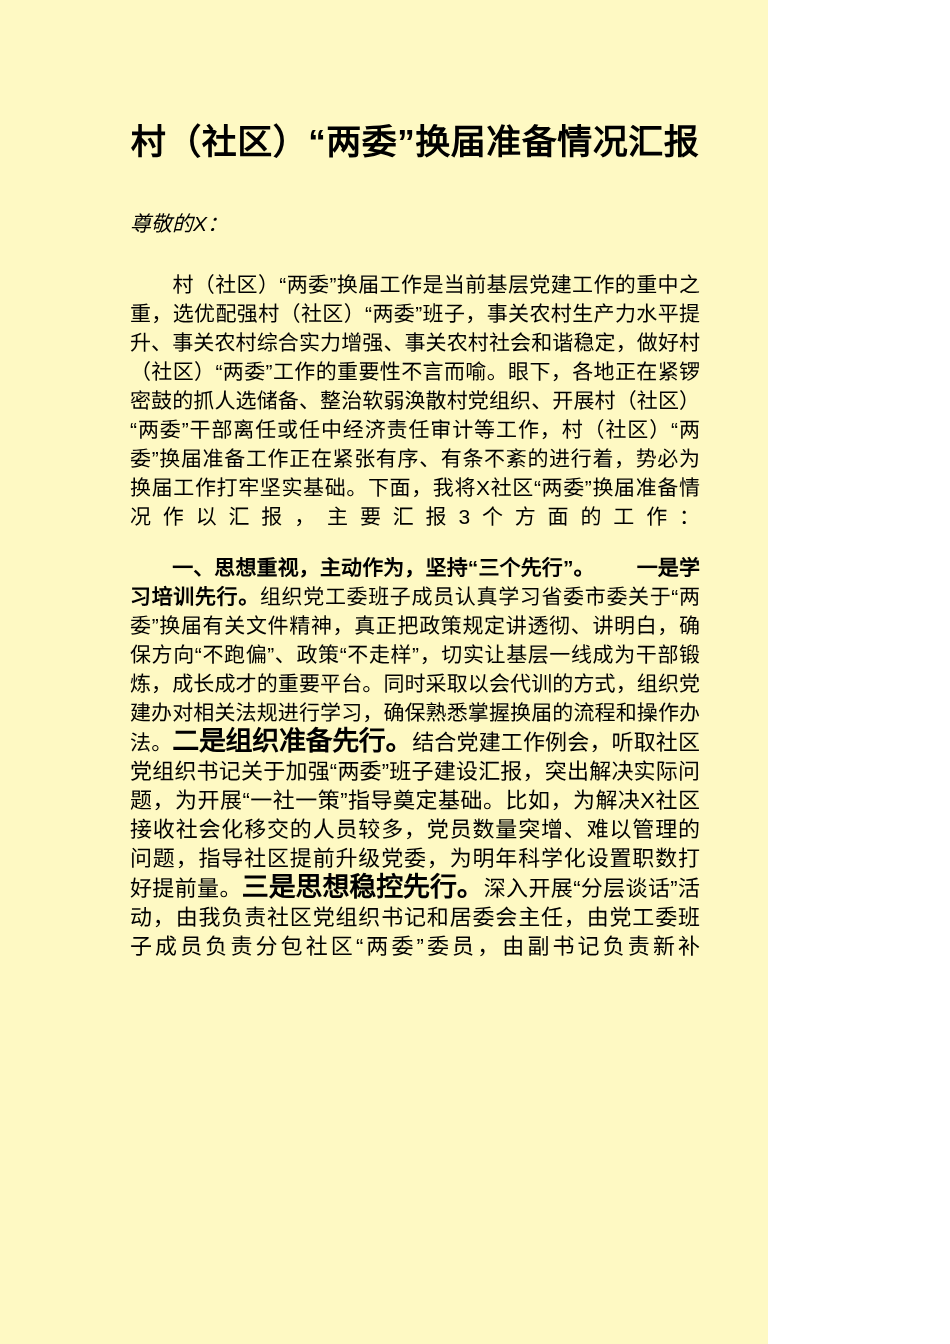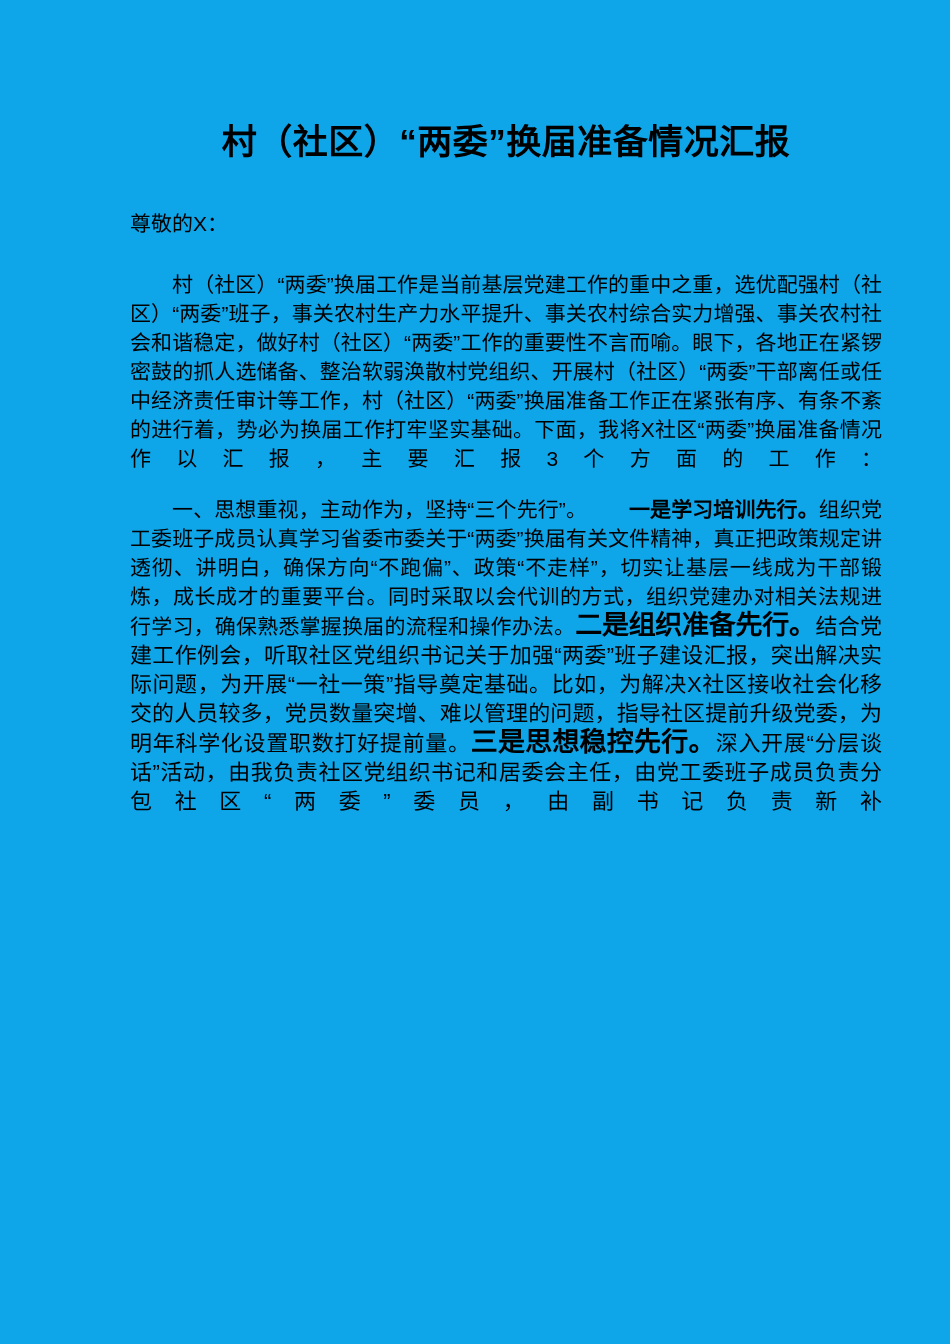--- a/index.html
+++ b/index.html
@@ -12,23 +12,23 @@
     width: 950px;
     height: 1344px;
     overflow: hidden;
     font-family: "Liberation Sans", "DejaVu Sans", sans-serif;
     color: #000000;
     -webkit-font-smoothing: antialiased;
   }
 
   .page {
     position: relative;
-    width: 950px;
+    width: 768px;
     height: 1344px;
-    background: #0ea5e9;
+    background: #fef9c3;
     box-sizing: border-box;
     padding: 0 68px 0 130px;
   }
 
   
   .doc-title {
     margin: 0;
     padding-top: 118px;
     font-size: 35px;
     font-weight: 700;
@@ -39,20 +39,21 @@
   }
 
   
   .salutation {
     margin: 0;
     padding-top: 34px;
     font-size: 21px;
     line-height: 49px;
     text-align: justify;
     text-align-last: left;
+    font-style: italic;
   }
 
   
   .body-para {
     margin: 0;
     font-size: 21px;
     line-height: 29px;
     text-align: justify;
     text-align-last: justify;
     text-justify: inter-ideograph;
@@ -66,21 +67,21 @@
     display: inline-block;
     width: 42px;
   }
 
   .para-gap {
     height: 22px;
   }
 
   
   .sec-heading {
-    font-weight: 400;
+    font-weight: 700;
     font-size: 21px;
   }
 
   .lead-bold {
     font-weight: 700;
     font-size: 21px;
     margin-left: 42px;
   }
 
   

